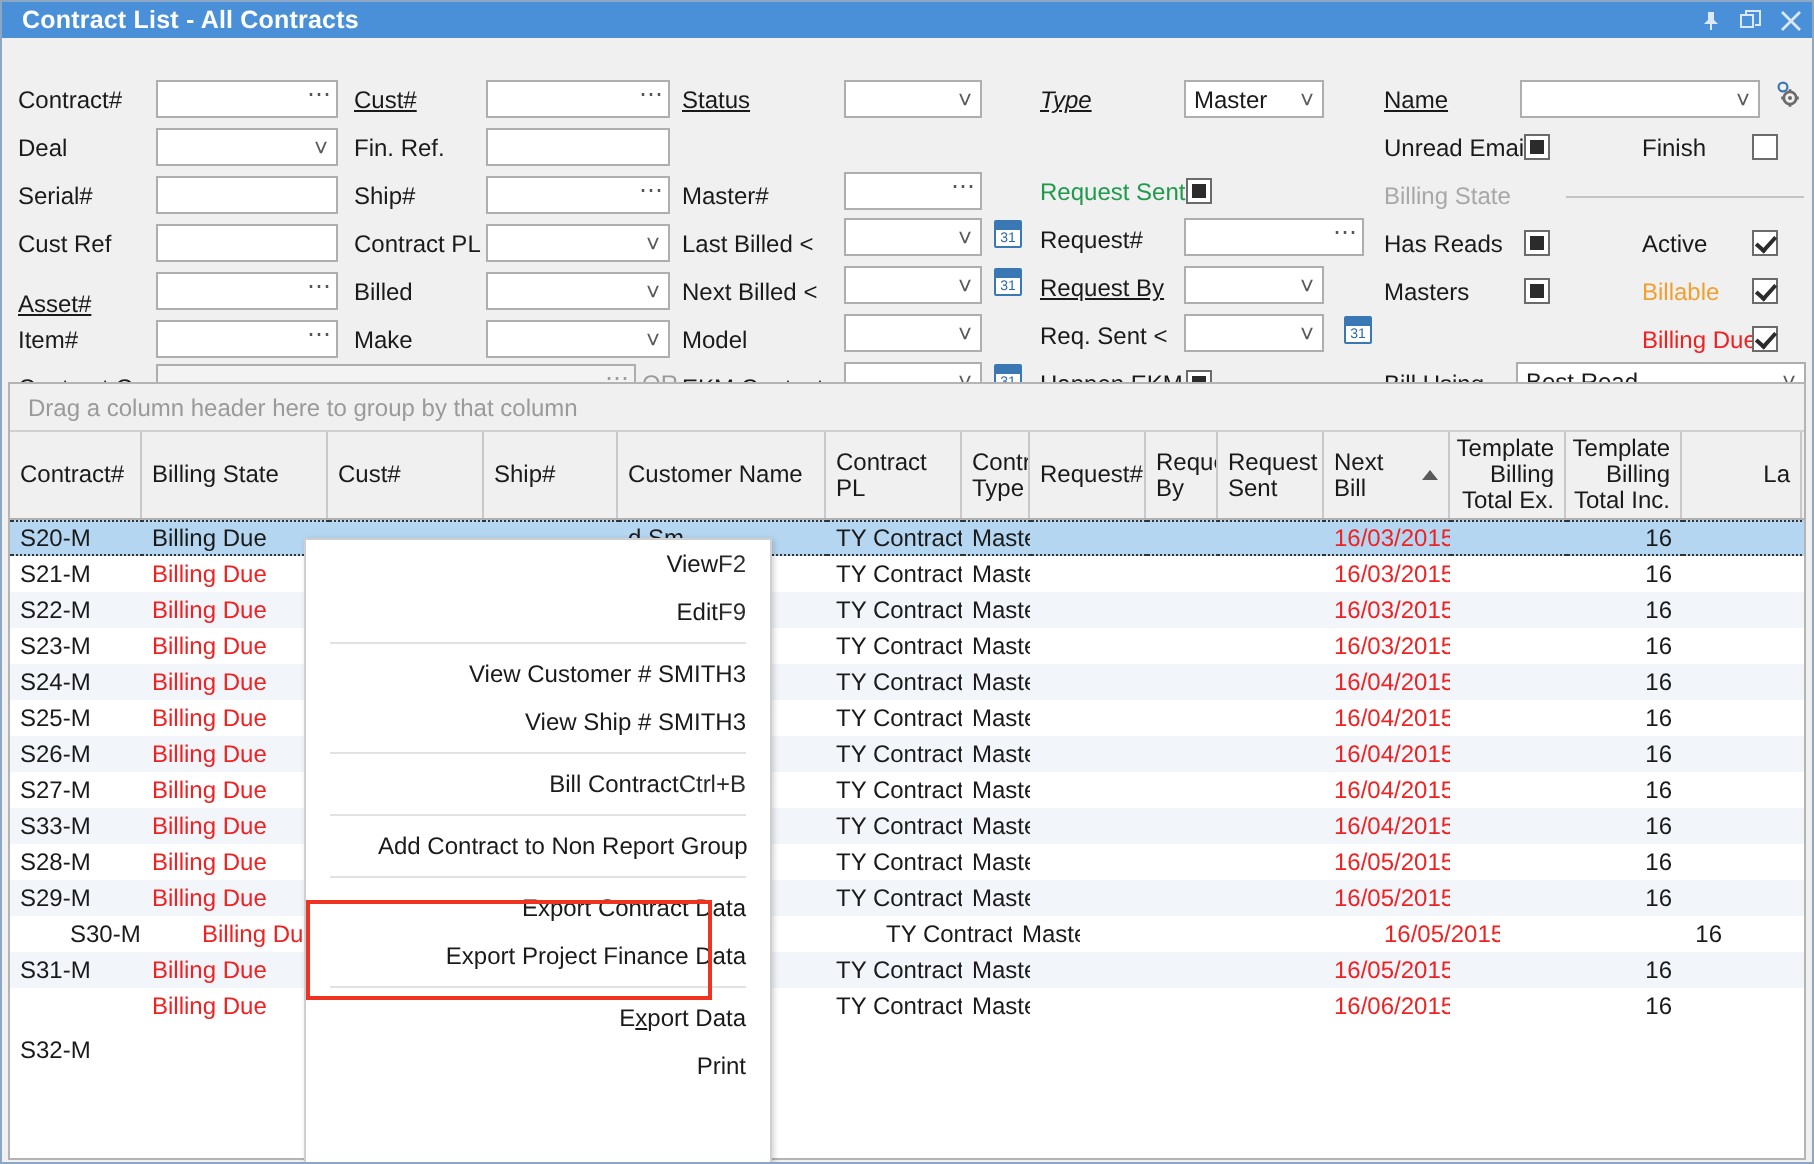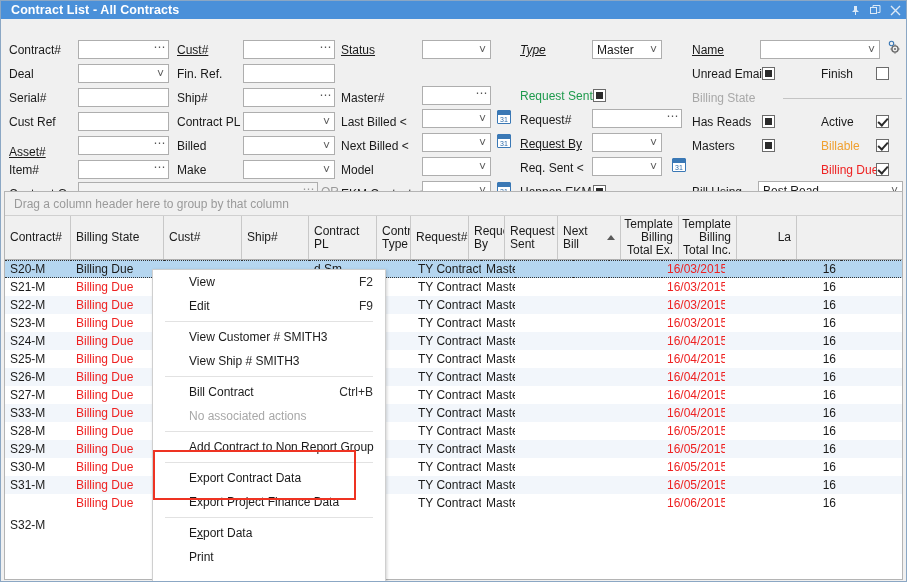--- a/index.html
+++ b/index.html
@@ -168,21 +168,21 @@
     border: 1px solid #cfcfcf;
     box-shadow: 1px 1px 3px rgba(0,0,0,.18);
     z-index: 40;
   }
   .mi {
     position: relative; height: 24px;
     display: flex; align-items: center;
     padding-left: 36px; padding-right: 12px;
     font-size: 12px; color: #1a1a1a;
   }
-  .mi .mlbl { flex: 1; white-space: nowrap; }
+  .mi .mlbl { flex: 1; white-space: nowrap; text-align: right; }
   .mi .mkey { color: #2b2b2b; font-size: 12px; }
   .mi.dis .mlbl { color: #a8a8a8; }
   .msep { height: 1px; background: #e2e2e2; margin: 3px 12px 3px 12px; }
   .mi u { text-decoration: underline; }
 
   #redbox {
     position: absolute; left: 152px; top: 449px;
     width: 203px; height: 50px;
     border: 2px solid #ee3322;
     z-index: 50; pointer-events: none;
@@ -412,20 +412,23 @@
         </div>
         <div class="hcell" style="width: 93px; min-width: 93px;">
           <span class="htxt">Billing State</span>
         </div>
         <div class="hcell" style="width: 78px; min-width: 78px;">
           <span class="htxt">Cust#</span>
         </div>
         <div class="hcell" style="width: 67px; min-width: 67px;">
           <span class="htxt">Ship#</span>
         </div>
+        <div class="hcell" style="width: 104px; min-width: 104px;">
+          <span class="htxt">Customer Name</span>
+        </div>
         <div class="hcell" style="width: 68px; min-width: 68px;">
           <span class="htxt">Contract PL</span>
         </div>
         <div class="hcell" style="width: 34px; min-width: 34px;">
           <span class="htxt">Contract Type</span>
         </div>
         <div class="hcell" style="width: 58px; min-width: 58px;">
           <span class="htxt">Request#</span>
         </div>
         <div class="hcell" style="width: 36px; min-width: 36px;">
@@ -619,21 +622,21 @@
           <div class="cell" style="width: 34px; min-width: 34px;">Master</div>
           <div class="cell" style="width: 58px; min-width: 58px;"></div>
           <div class="cell" style="width: 36px; min-width: 36px;"></div>
           <div class="cell" style="width: 53px; min-width: 53px;"></div>
           <div class="cell reddate" style="width: 63px; min-width: 63px;">16/05/2015</div>
           <div class="cell ralign" style="width: 58px; min-width: 58px;"></div>
           <div class="cell ralign" style="width: 58px; min-width: 58px;">16</div>
           <div class="cell ralign" style="width: 60px; min-width: 60px;"></div>
         </div>
         <div class="row">
-          <div class="cell" style="width: 66px; min-width: 66px;">S30-M</div>
+          <div class="cell" style="width: 66px; min-width: 66px; margin-left: 25px;">S30-M</div>
           <div class="cell red" style="width: 93px; min-width: 93px;">Billing Due</div>
           <div class="cell" style="width: 78px; min-width: 78px;"></div>
           <div class="cell" style="width: 67px; min-width: 67px;"></div>
           <div class="cell" style="width: 104px; min-width: 104px;">d Sm</div>
           <div class="cell" style="width: 68px; min-width: 68px;">TY Contract</div>
           <div class="cell" style="width: 34px; min-width: 34px;">Master</div>
           <div class="cell" style="width: 58px; min-width: 58px;"></div>
           <div class="cell" style="width: 36px; min-width: 36px;"></div>
           <div class="cell" style="width: 53px; min-width: 53px;"></div>
           <div class="cell reddate" style="width: 63px; min-width: 63px;">16/05/2015</div>
@@ -690,23 +693,20 @@
         <span class="mlbl">View Customer # SMITH3</span>
       </div>
       <div class="mi">
         <span class="mlbl">View Ship # SMITH3</span>
       </div>
       <div class="msep"></div>
       <div class="mi">
         <span class="mlbl">Bill Contract</span>
         <span class="mkey">Ctrl+B</span>
       </div>
-      <div class="mi dis">
-        <span class="mlbl">No associated actions</span>
-      </div>
       <div class="msep"></div>
       <div class="mi">
         <span class="mlbl">Add Contract to Non Report Group</span>
       </div>
       <div class="msep"></div>
       <div class="mi">
         <span class="mlbl">Export Contract Data</span>
       </div>
       <div class="mi">
         <span class="mlbl">Export Project Finance Data</span>

